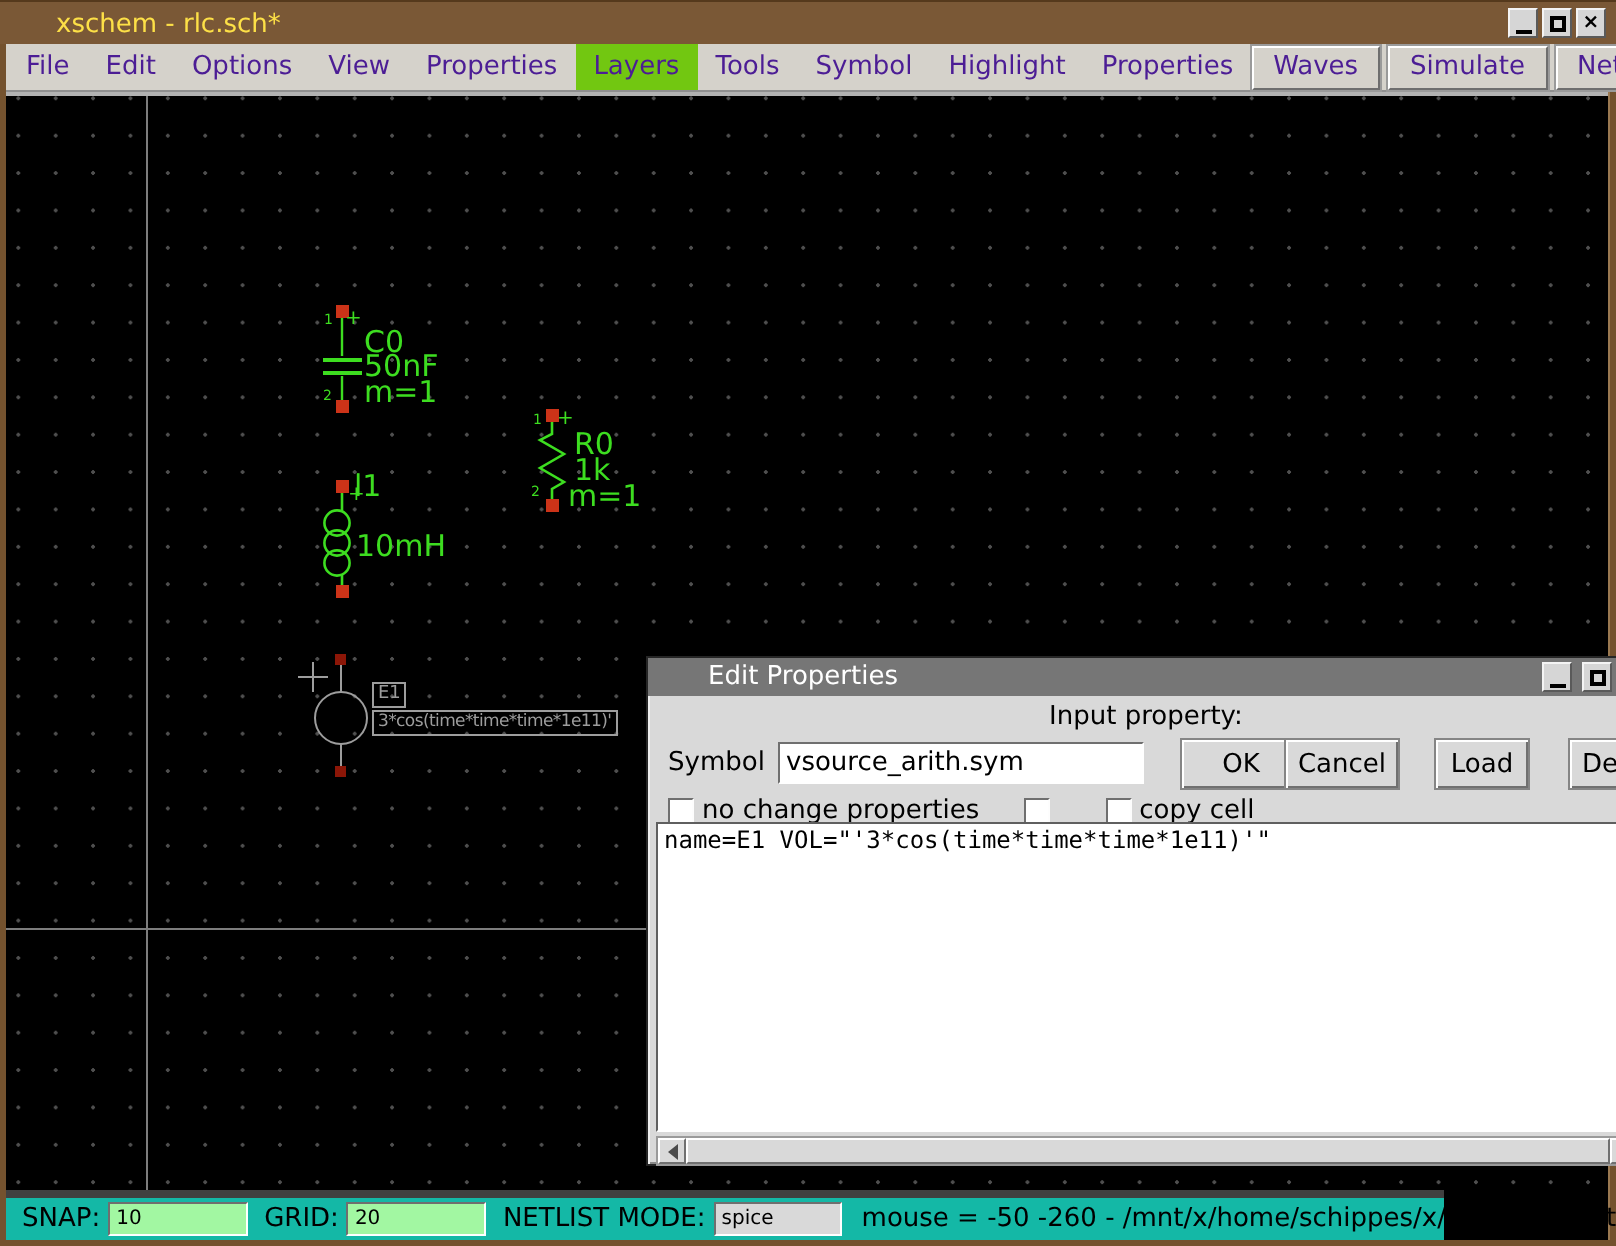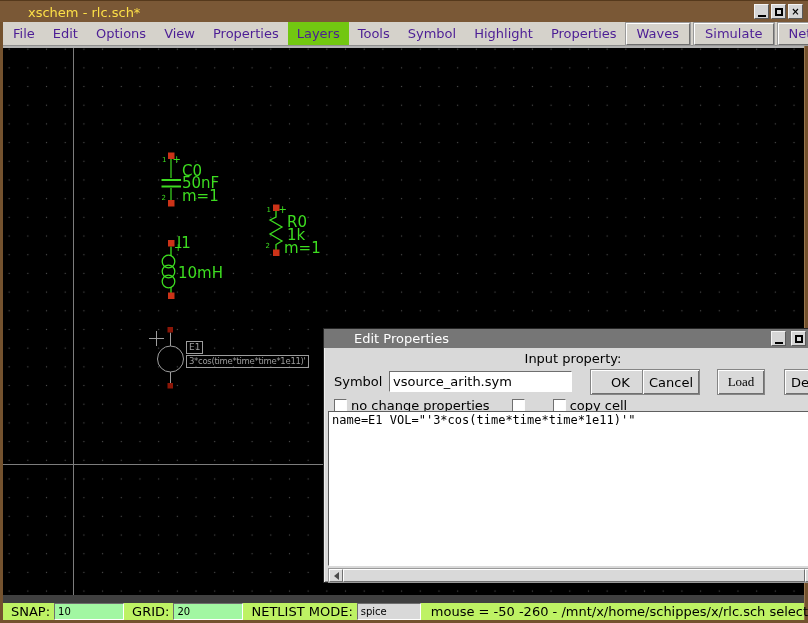--- a/index.html
+++ b/index.html
@@ -61,41 +61,41 @@
   .dlg-prompt{height:16px;text-align:center;padding-top:3px;}
   .dlg-symrow{position:relative;height:30px;}
   .dlg-symlabel{position:absolute;left:10px;top:7px;}
   .dlg-syminput{position:absolute;left:65px;top:4px;width:183px;height:21px;box-sizing:border-box;
     background:#fff;border:1px solid;border-color:#6f6f6f #ffffff #ffffff #6f6f6f;
     font-family:"DejaVu Sans","Liberation Sans",sans-serif;font-size:13px;padding:0 3px;outline:none;}
   .btn{position:absolute;top:2px;height:26px;background:#d9d9d9;border:1px solid #858585;
     box-sizing:border-box;box-shadow:inset 1px 1px 0 #ffffff,inset -1px -1px 0 #707070;
     display:flex;align-items:center;justify-content:center;font-size:13px;}
   .btn-ok{left:266px;width:61px;} .btn-cancel{left:318px;width:58px;}
-  .btn-load{left:393px;width:48px;font-family:Liberation Serif, serif;} .btn-del{left:460px;width:46px;justify-content:flex-start;padding-left:6px;}
+  .btn-load{left:393px;width:48px;} .btn-del{left:460px;width:46px;justify-content:flex-start;padding-left:6px;}
   .dlg-cbrow{position:relative;height:17px;display:flex;align-items:center;}
   .cb{width:11px;height:11px;background:#fff;border:1px solid;
     border-color:#6f6f6f #fdfdfd #fdfdfd #6f6f6f;box-sizing:content-box;margin-right:4px;}
   .cb1{margin-left:10px;} .cb2{margin-left:22px;} .cb3{margin-left:24px;}
   .dlg-text{position:absolute;left:4px;top:82px;width:492px;height:155px;box-sizing:border-box;
     background:#fff;border:1px solid;border-color:#5f5f5f #ffffff #ffffff #5f5f5f;
     font-family:"DejaVu Sans Mono","Liberation Mono",monospace;font-size:12px;line-height:14px;
     padding:1px 3px;resize:none;outline:none;white-space:pre;overflow:hidden;color:#000;}
   .hscroll{position:absolute;left:4px;top:239px;width:492px;height:15px;background:#cfcfcf;
     border:1px solid #9a9a9a;box-sizing:border-box;display:flex;}
   .harrow{width:14px;height:13px;background:#d9d9d9;border:1px solid;
     border-color:#ffffff #707070 #707070 #ffffff;box-sizing:border-box;
     display:flex;align-items:center;justify-content:center;}
   .tri-l{width:0;height:0;border-top:4px solid transparent;border-bottom:4px solid transparent;
     border-right:5px solid #4a4a4a;}
   .hthumb{flex:1;background:#d9d9d9;border:1px solid;border-color:#ffffff #707070 #707070 #ffffff;
     box-sizing:border-box;}
   
-  .statusbar{position:absolute;left:3px;top:595px;width:801px;height:25px;background:#bef264;
-    border-top:8px solid #404040;box-sizing:border-box;display:flex;align-items:center;
+  .statusbar{position:absolute;left:3px;top:595px;width:719px;height:25px;background:#14b8a6;
+    border-top:4px solid #404040;box-sizing:border-box;display:flex;align-items:center;
     font-size:13px;color:#000;z-index:4;}
   .sb-label{margin-left:8px;white-space:nowrap;}
   .sb-input{height:17px;box-sizing:border-box;border:1px solid;
     border-color:#6f6f6f #ffffff #ffffff #6f6f6f;font-size:10px;padding:0 3px;outline:none;
     font-family:"DejaVu Sans","Liberation Sans",sans-serif;margin-left:4px;}
   .sb-green{background:#a2f7a2;width:70px;}
   .sb-grey{background:#d9d9d9;width:64px;}
   .sb-mouse{margin-left:10px;white-space:nowrap;}
 </style>
 </head>

